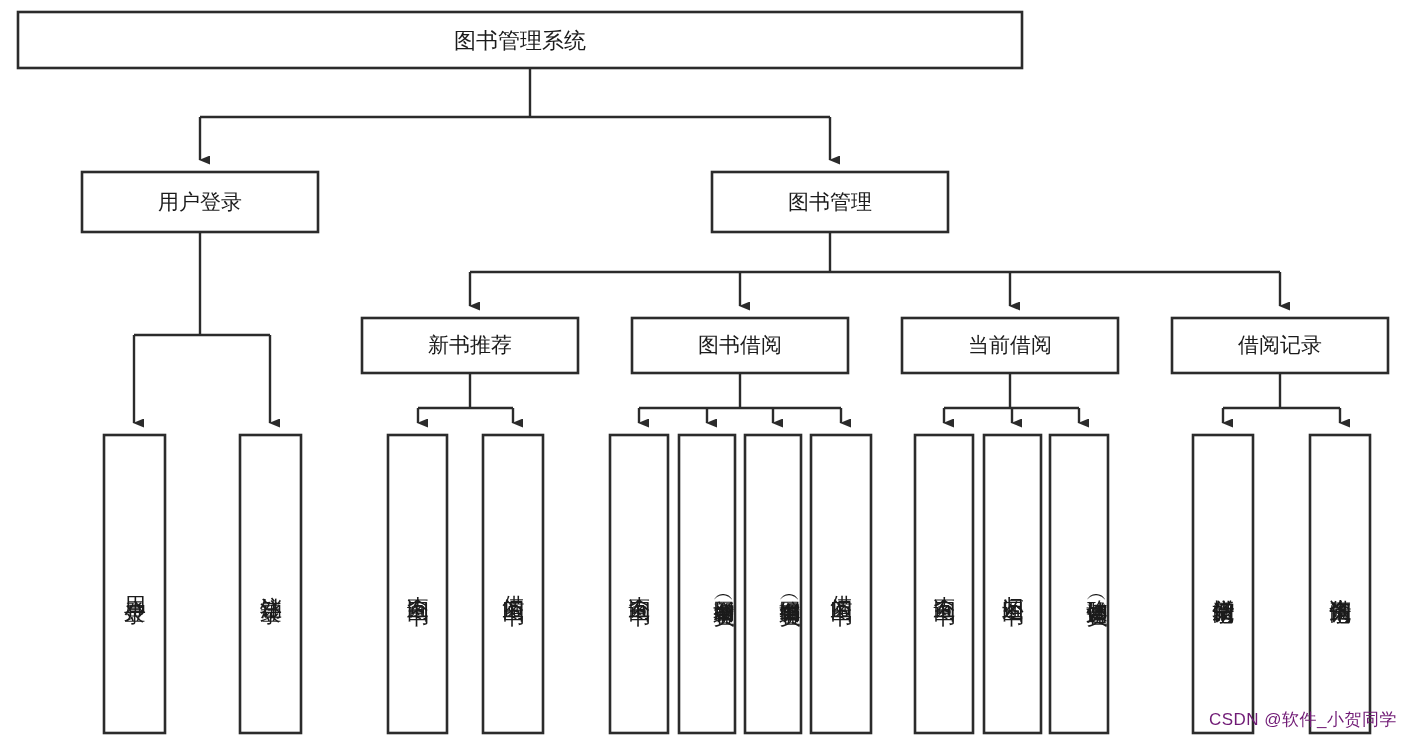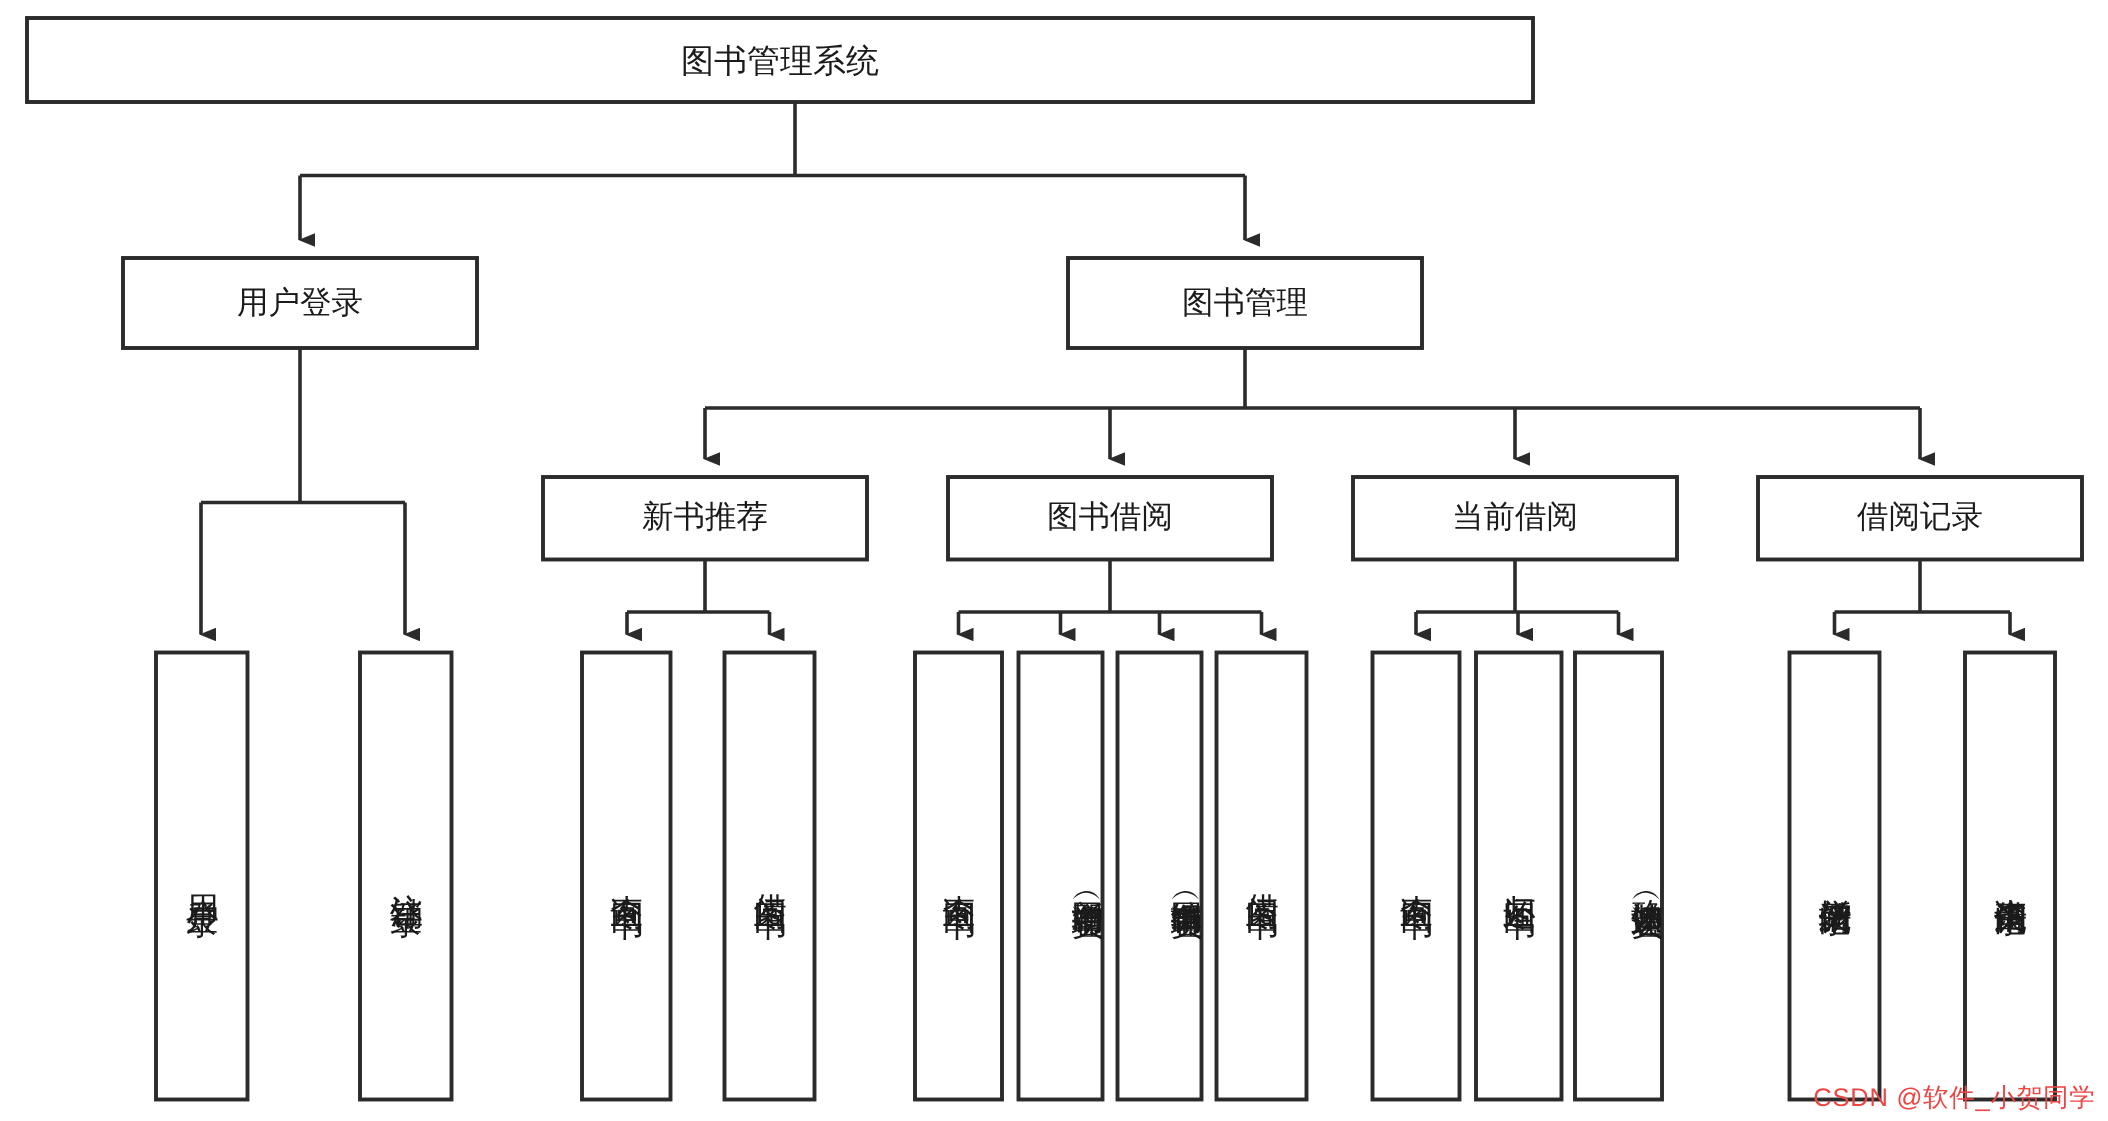--- a/index.html
+++ b/index.html
@@ -60,24 +60,24 @@
     letter-spacing: 3px;
     display: flex;
     align-items: center;
     justify-content: center;
     white-space: nowrap;
     pointer-events: none;
   }
   .watermark {
     position: absolute;
     right: 8px;
-    bottom: 4px;
+    bottom: 16px;
     font-family: "Liberation Sans", "DejaVu Sans", sans-serif;
     font-size: 17px;
-    color: #ef4444;
+    color: #701a75;
     letter-spacing: 0.5px;
     white-space: nowrap;
   }
 </style>
 </head>
 <body>
 
 <div id="diagram-root">
 
   <svg class="diagram-canvas" viewBox="0 0 1405 747">

